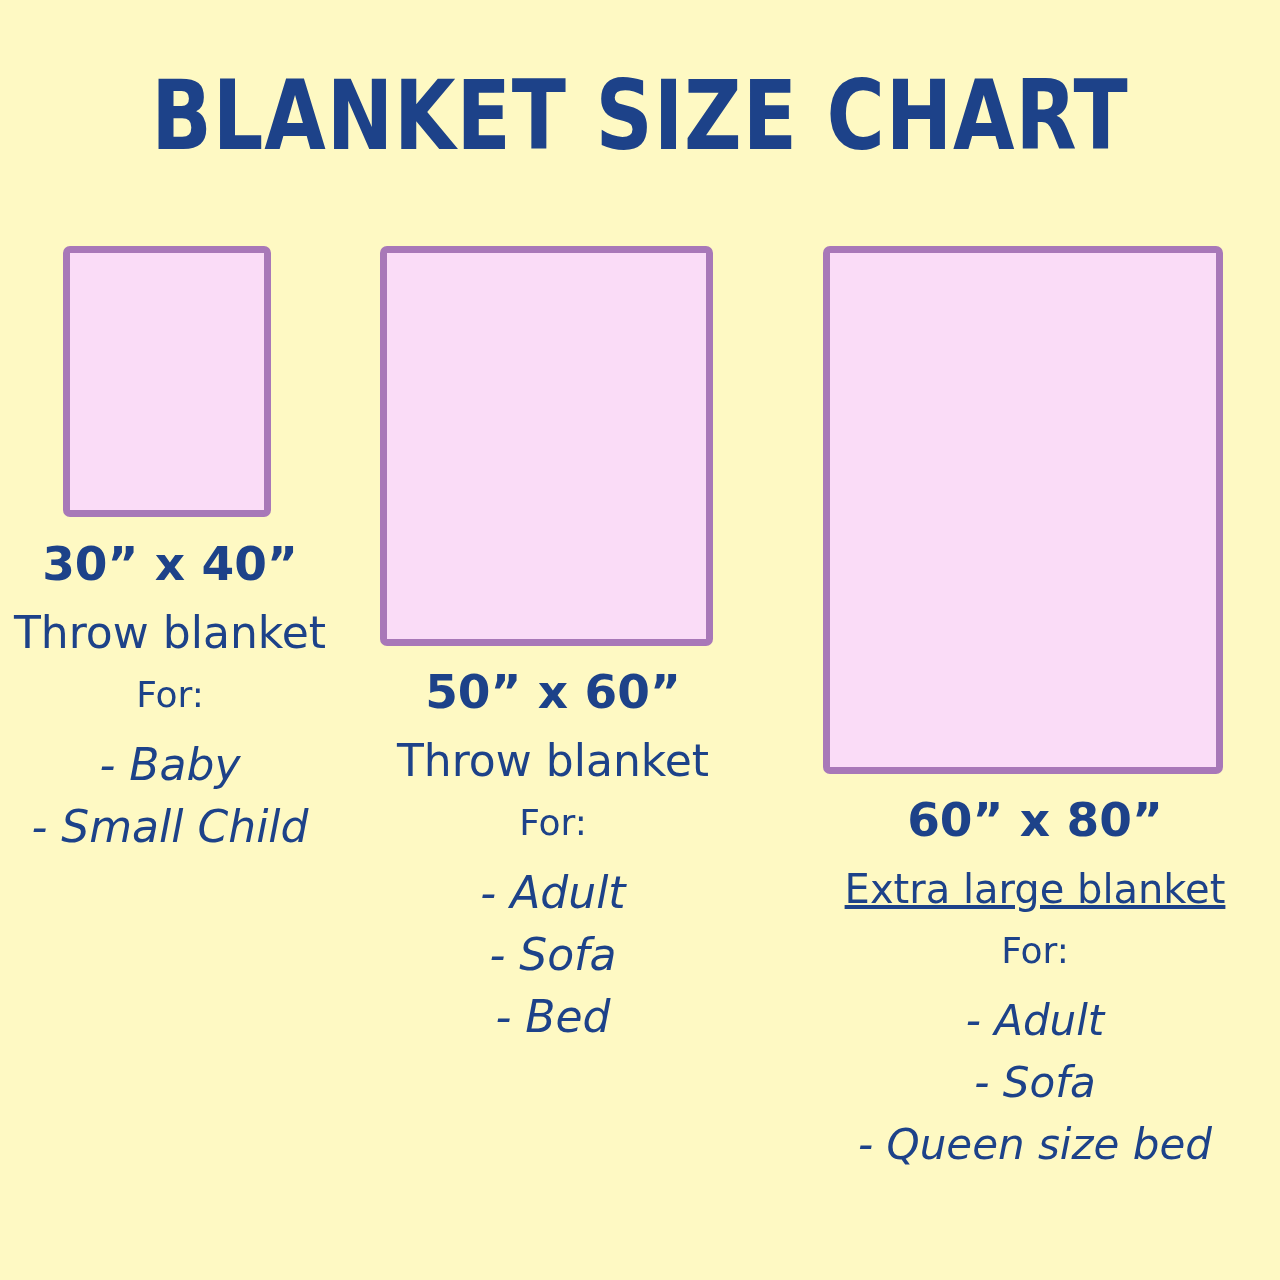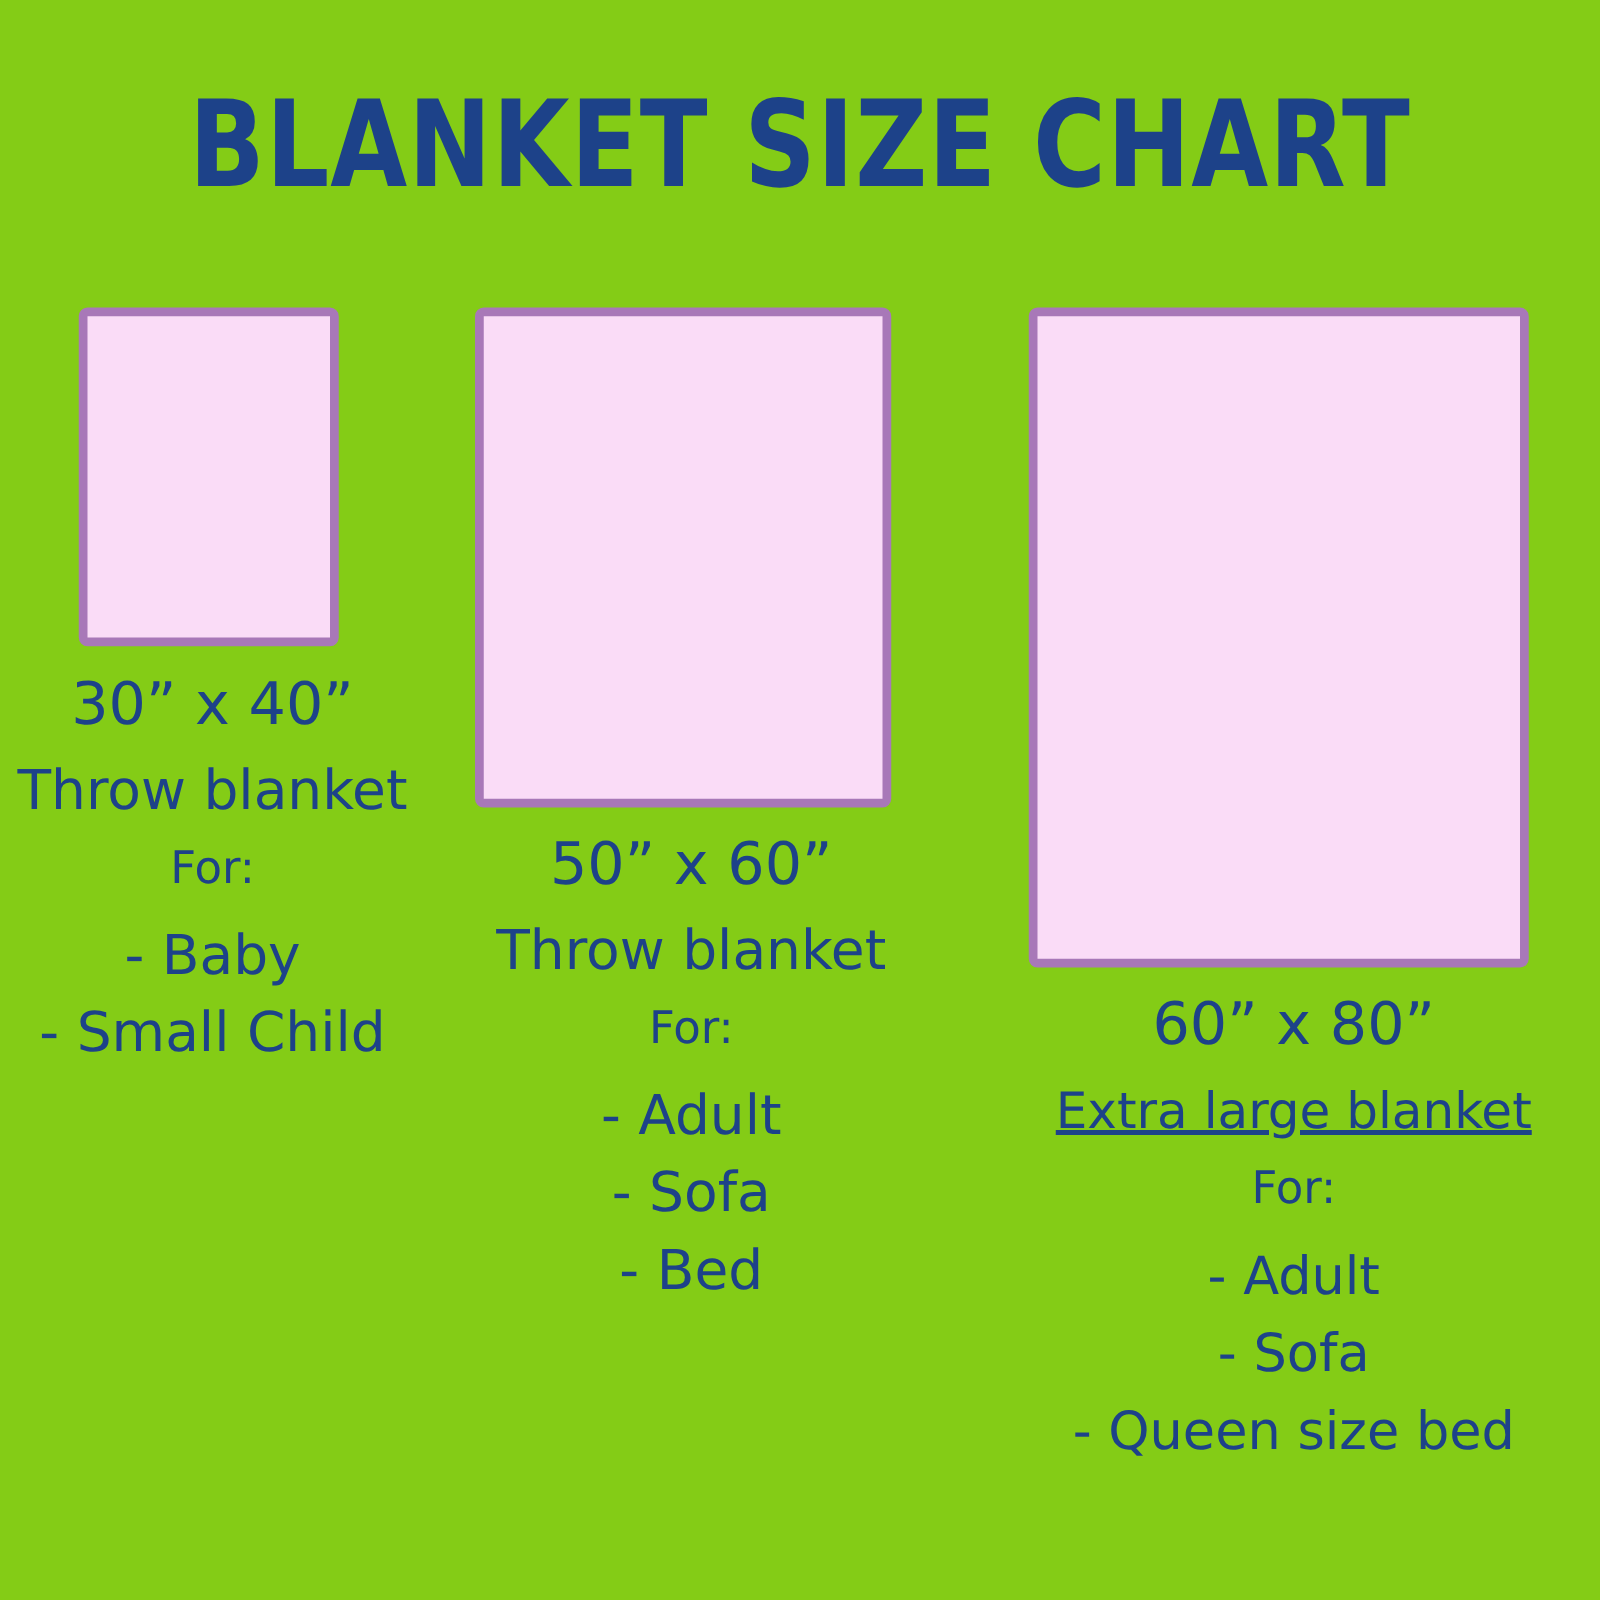--- a/index.html
+++ b/index.html
@@ -12,21 +12,21 @@
     height: 1280px;
     background: #fdfdfd;
     font-family: "DejaVu Sans", "Liberation Sans", sans-serif;
     overflow: hidden;
   }
 
   #canvas {
     position: relative;
     width: 1280px;
     height: 1280px;
-    background: #84cc16;
+    background: #fef9c3;
   }
 
   
   .chart-title {
     position: absolute;
     left: 0;
     top: 66px;
     width: 1280px;
     text-align: center;
     color: #1d4289;
@@ -56,21 +56,21 @@
   .column {
     position: absolute;
     text-align: center;
     color: #1d4289;
   }
   #column-small  { left: 0px;   top: 534px; width: 340px; }
   #column-throw  { left: 378px; top: 662px; width: 350px; }
   #column-xlarge { left: 790px; top: 790px; width: 490px; text-align: center; }
 
   .size-label {
-    font-weight: normal;
+    font-weight: bold;
     font-size: 47px;
     line-height: 60px;
     color: #1d4289;
     white-space: nowrap;
   }
 
   .blanket-name {
     font-size: 44px;
     line-height: 62px;
     color: #1d4289;
@@ -81,20 +81,21 @@
   .for-label {
     font-size: 36px;
     line-height: 62px;
     color: #1d4289;
   }
 
   .use-list {
     list-style: none;
     margin: 0;
     padding: 0;
+    font-style: italic;
   }
   .use-item {
     font-size: 44px;
     line-height: 62px;
     color: #1d4289;
     white-space: nowrap;
   }
   #column-xlarge .use-item { font-size: 42px; }
 
   .spacer-sm { height: 8px; }

